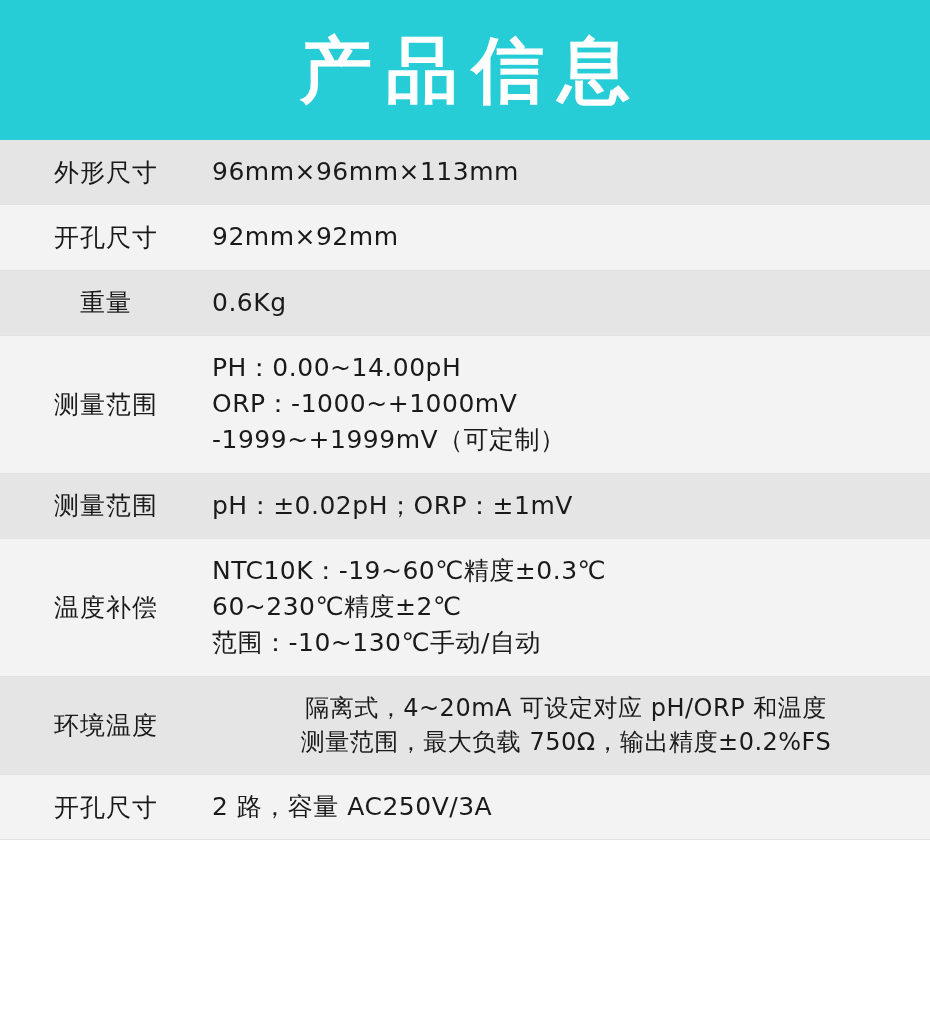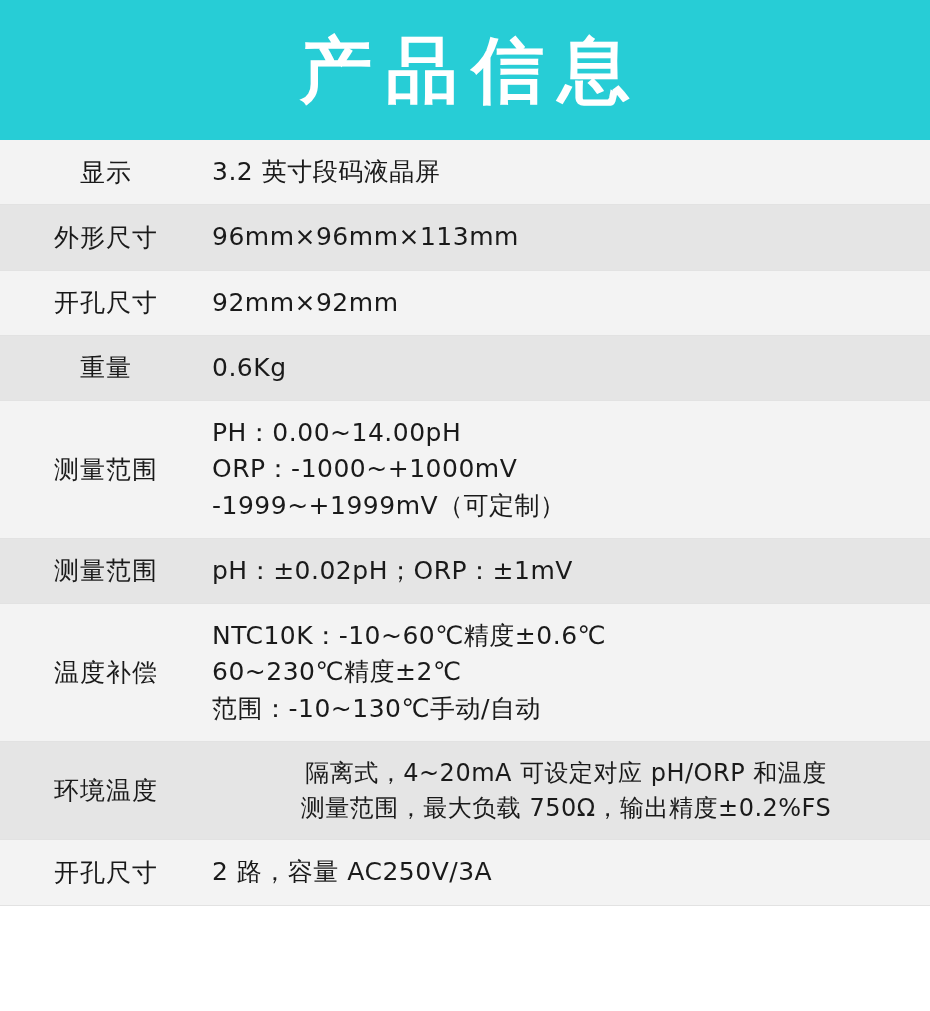--- a/index.html
+++ b/index.html
@@ -87,26 +87,20 @@
 
 <div class="page">
 
   <div class="banner">
     <div class="banner-title">产品信息</div>
   </div>
 
   <table class="spec-table">
     <tbody>
 
-      <tr class="odd">
-        <td class="label-cell">显示</td>
-        <td class="value-cell">
-          <span class="line">3.2 英寸段码液晶屏</span>
-        </td>
-      </tr>
 
       <tr class="even">
         <td class="label-cell">外形尺寸</td>
         <td class="value-cell">
           <span class="line">96mm×96mm×113mm</span>
         </td>
       </tr>
 
       <tr class="odd">
         <td class="label-cell">开孔尺寸</td>
@@ -134,21 +128,21 @@
       <tr class="even">
         <td class="label-cell">测量范围</td>
         <td class="value-cell">
           <span class="line">pH：±0.02pH；ORP：±1mV</span>
         </td>
       </tr>
 
       <tr class="odd">
         <td class="label-cell">温度补偿</td>
         <td class="value-cell">
-          <span class="line">NTC10K：-10~60℃精度±0.6℃</span>
+          <span class="line">NTC10K：-19~60℃精度±0.3℃</span>
           <span class="line">60~230℃精度±2℃</span>
           <span class="line">范围：-10~130℃手动/自动</span>
         </td>
       </tr>
 
       <tr class="even">
         <td class="label-cell">环境温度</td>
         <td class="value-cell small">
           <span class="line">隔离式，4~20mA 可设定对应 pH/ORP 和温度</span>
           <span class="line">测量范围，最大负载 750Ω，输出精度±0.2%FS</span>

